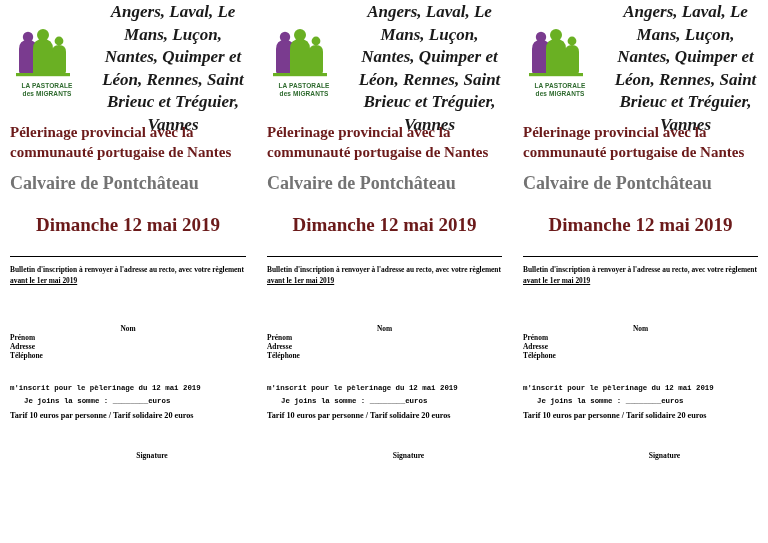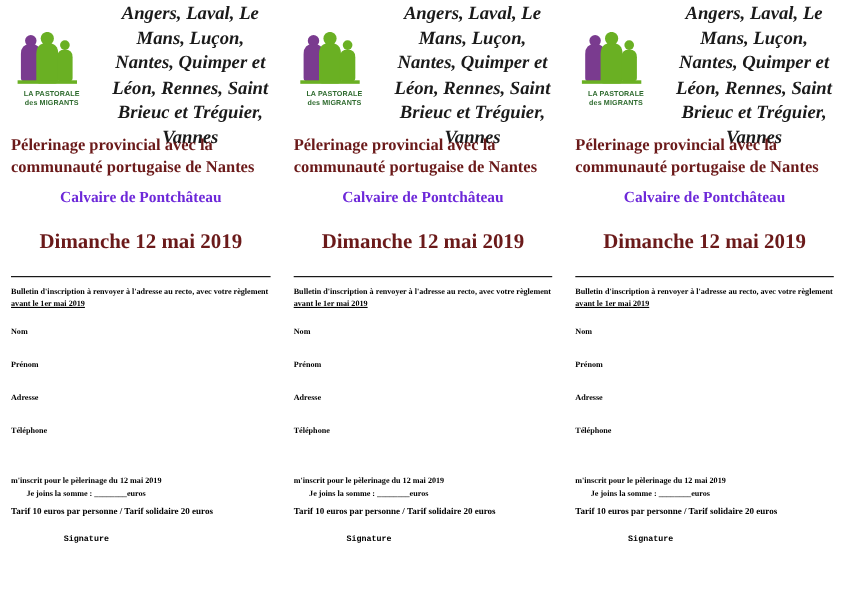--- a/index.html
+++ b/index.html
@@ -84,27 +84,26 @@
   .title-main {
     text-align: left;
     font-family: "Liberation Serif", serif;
     font-weight: bold;
     font-size: 15px;
     line-height: 1.35;
     margin-top: 8px;
     color: #6b1a1a;
   }
   .title-place {
-    text-align: center;
-    font-family: "Liberation Serif", serif;
-    font-weight: bold;
-    font-size: 14px;
+    font-family: "Liberation Serif", serif;
+    font-weight: bold;
+    font-size: 18px;
     line-height: 1.2;
     margin-top: 10px;
-    color: #6d28d9;
+    color: #737373;
   }
   .title-date {
     text-align: center;
     font-family: "Liberation Serif", serif;
     font-weight: bold;
     font-size: 19px;
     margin-top: 20px;
     color: #6b1a1a;
   }
 
@@ -120,45 +119,45 @@
     font-size: 7.4px;
     line-height: 1.5;
     margin-top: 7px;
   }
   .form-note u { text-decoration: underline; text-align: center; }
 
   .field {
     font-family: "Liberation Serif", serif;
     font-weight: bold;
     font-size: 7.4px;
-    margin-top: 21px;
-  }
-  .field.first { margin-top: 15px; }
+  }
+  .field.first { margin-top: 38px; text-align: center; }
 
   .inscr {
-    font-family: Liberation Serif, serif;
+    font-family: Liberation Mono, monospace;
     font-weight: bold;
     font-size: 7.4px;
-    margin-top: 35px;
+    margin-top: 22px;
     line-height: 1.7;
   }
   .inscr .indent { display: block; padding-left: 14px; }
 
   .tarif {
     font-family: "Liberation Serif", serif;
     font-weight: bold;
     font-size: 8.2px;
     margin-top: 4px;
   }
   .signature {
-    font-family: Liberation Mono, monospace;
+    font-family: Liberation Serif, serif;
     font-weight: bold;
     font-size: 7.6px;
-    margin-top: 18px;
+    margin-top: 31px;
     padding-left: 48px;
+    text-align: center;
   }
 </style>
 </head>
 <body>
 
 <div class="sheet">
 
   <div class="panel">
     <div class="header">
       <div class="logo">

